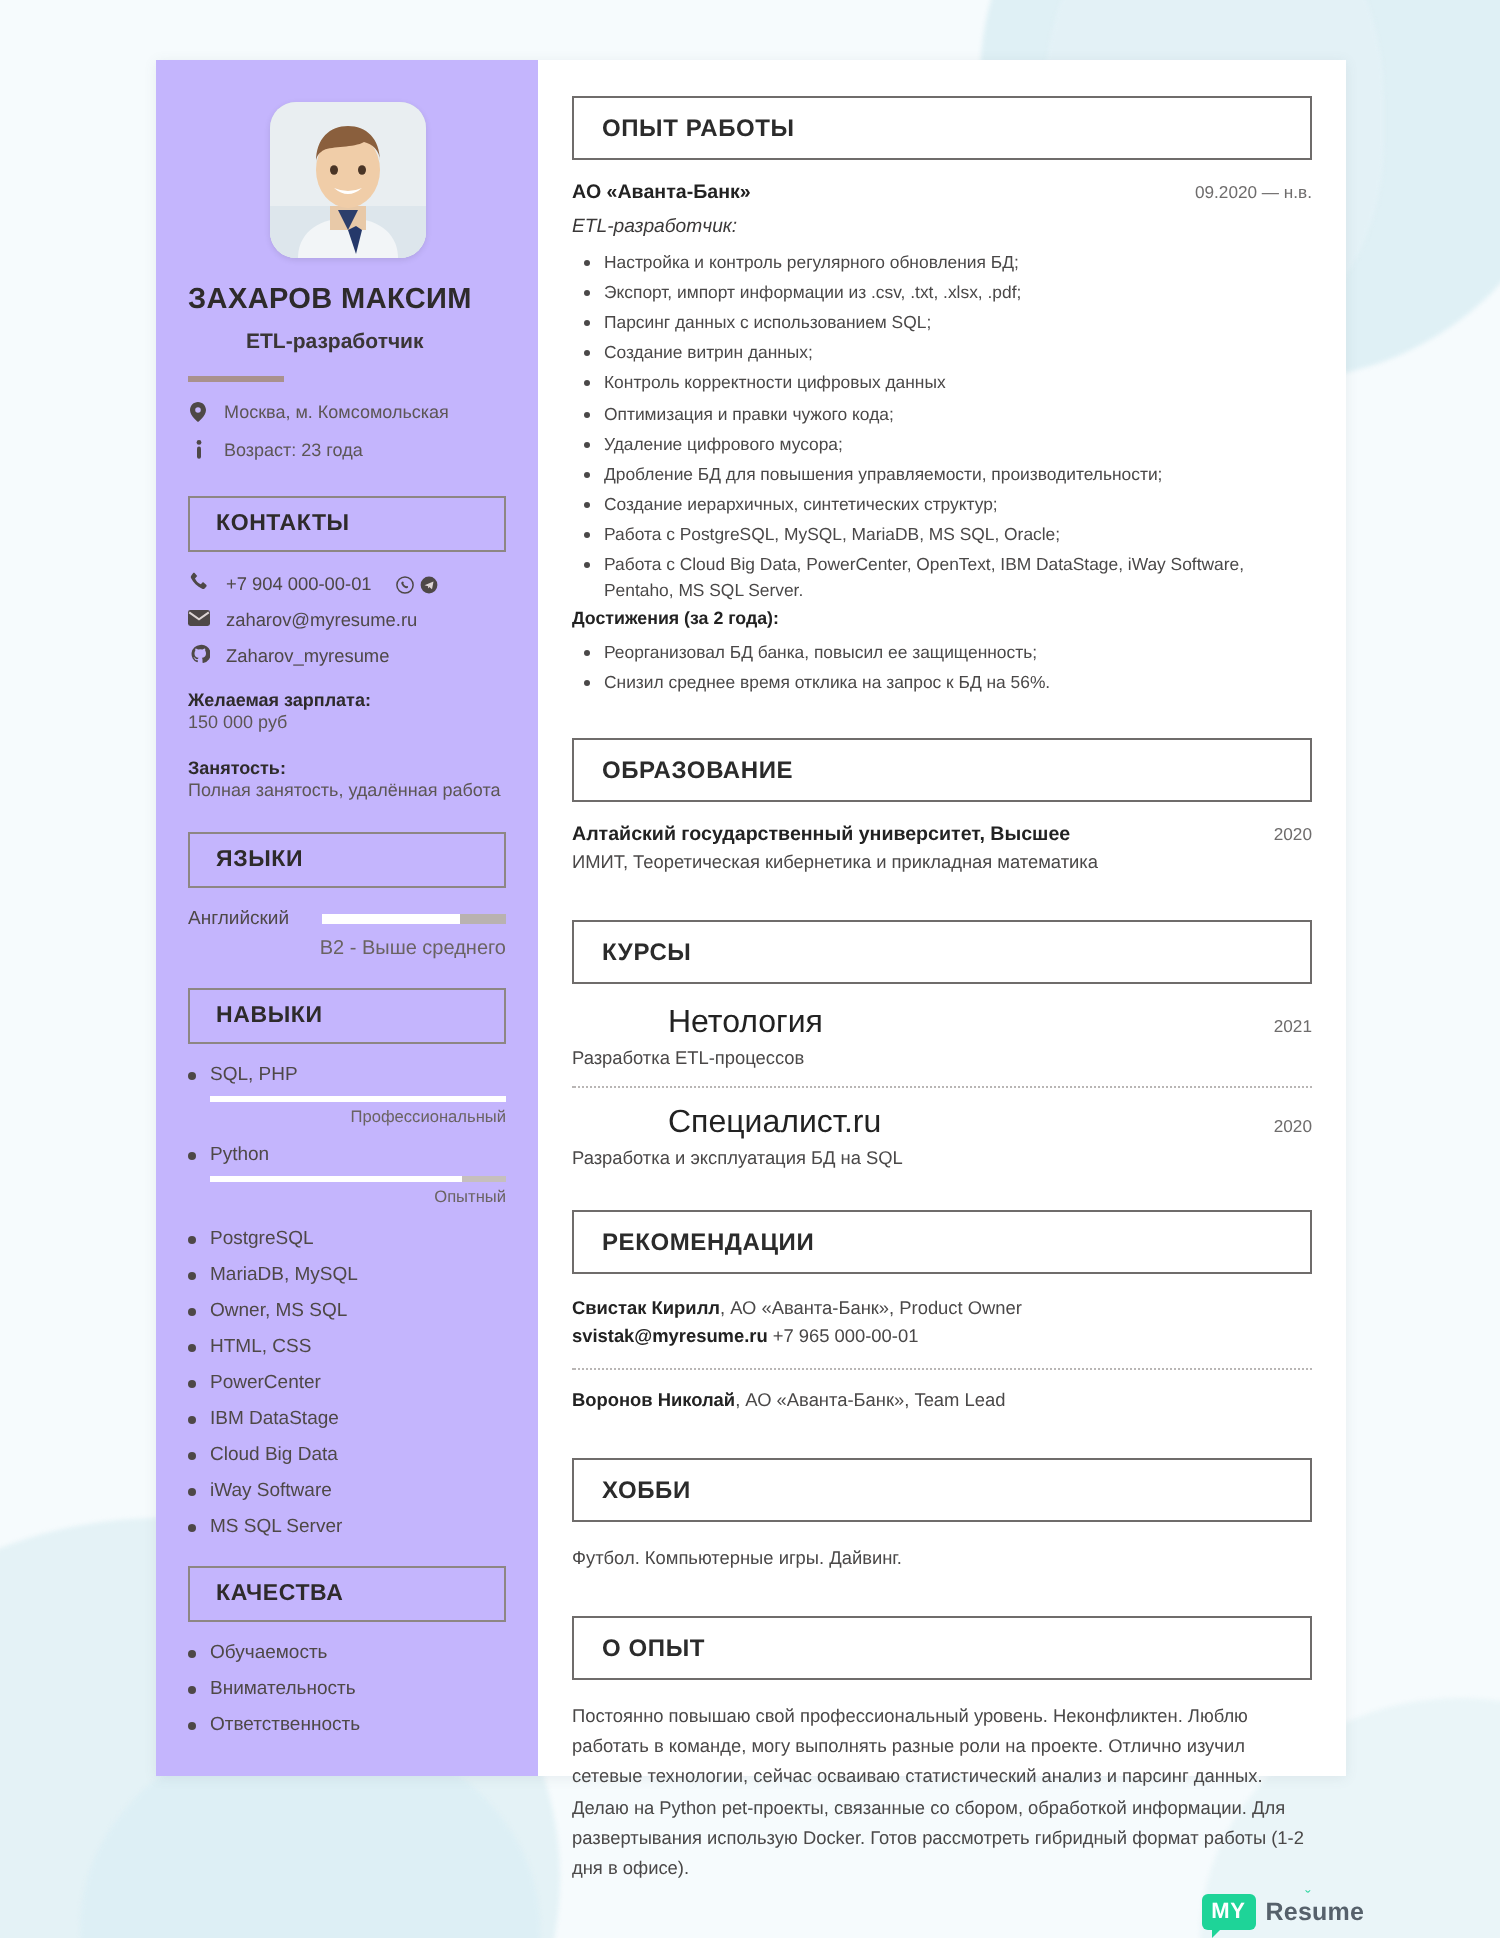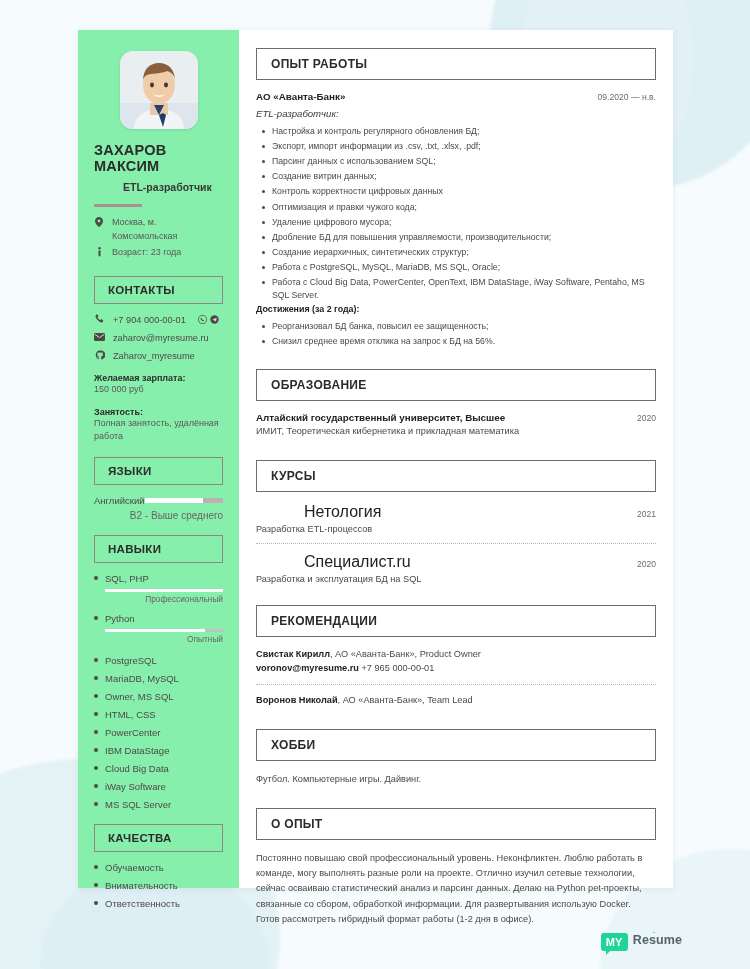--- a/index.html
+++ b/index.html
@@ -38,21 +38,21 @@
   .sheet {
     position: absolute; left: 78px; top: 30px;
     width: 595px; height: 858px;
     background: #ffffff;
     box-shadow: 0 1px 6px rgba(90,110,120,.10);
     display: flex;
   }
 
   
   .sidebar {
-    width: 161px; background: #86efac;
+    width: 191px; background: #c4b5fd;
     padding: 12px 16px 18px 16px;
     flex-shrink: 0;
   }
   .avatar-wrap { display: flex; justify-content: center; margin: 9px 0 13px; }
   .avatar {
     width: 78px; height: 78px; border-radius: 13px;
     overflow: hidden; background: #c9d6de;
     box-shadow: 0 1px 3px rgba(0,0,0,.10);
   }
   .avatar svg { display: block; }
@@ -143,22 +143,22 @@
   .rec-l1 { font-size: 9.2px; color: #4a4848; line-height: 1.5; }
   .rec-l1 b { color: #222; }
   .rec-l2 { font-size: 9.2px; color: #4a4848; line-height: 1.5; }
   .rec-l2 b { color: #222; }
 
   .plain { font-size: 9.2px; color: #4a4848; line-height: 1.62; }
   .about { font-size: 9.2px; color: #4a4848; line-height: 1.65; }
 
   
   .logo {
-    position: absolute; right: 68px; bottom: 18px;
-    display: flex; gap: 5px;
+    position: absolute; right: 68px; bottom: 4px;
+    display: flex; align-items: center; gap: 5px;
   }
   .logo-badge {
     position: relative; background: #1ed498; color: #fff;
     font-size: 11px; font-weight: bold; padding: 3px 5px; border-radius: 3px;
     letter-spacing: .3px;
   }
   .logo-badge::after {
     content: ""; position: absolute; left: 5px; bottom: -4px;
     border-left: 5px solid #1ed498; border-bottom: 5px solid transparent;
   }
@@ -421,21 +421,21 @@
         </div>
         <div class="crs-desc">Разработка и эксплуатация БД на SQL</div>
       </div>
 
       <div class="m-head sp">РЕКОМЕНДАЦИИ</div>
       <div>
         <div class="rec-l1">
           <b>Свистак Кирилл</b><span>, АО «Аванта-Банк», Product Owner</span>
         </div>
         <div class="rec-l2">
-          <b>voronov@myresume.ru</b><span> +7 965 000-00-01</span>
+          <b>svistak@myresume.ru</b><span> +7 965 000-00-01</span>
         </div>
       </div>
       <div class="dotted"></div>
       <div>
         <div class="rec-l1">
           <b>Воронов Николай</b><span>, АО «Аванта-Банк», Team Lead</span>
         </div>
       </div>
 
       <div class="m-head sp">ХОББИ</div>

